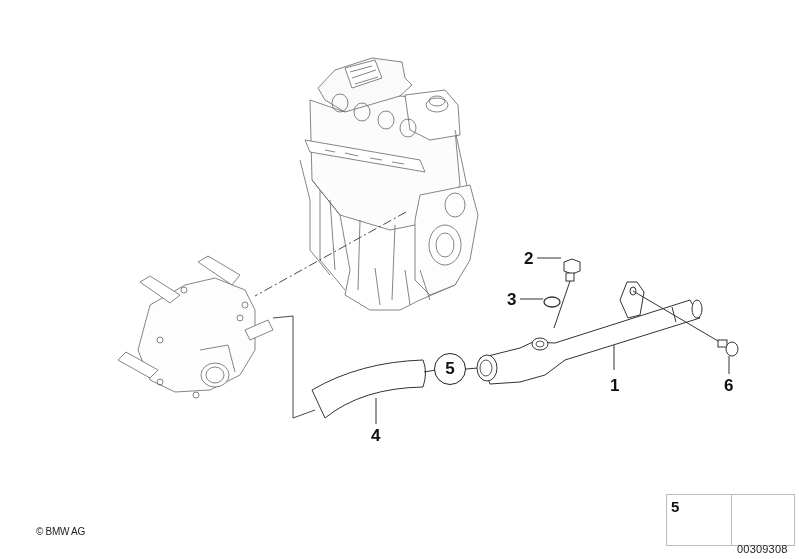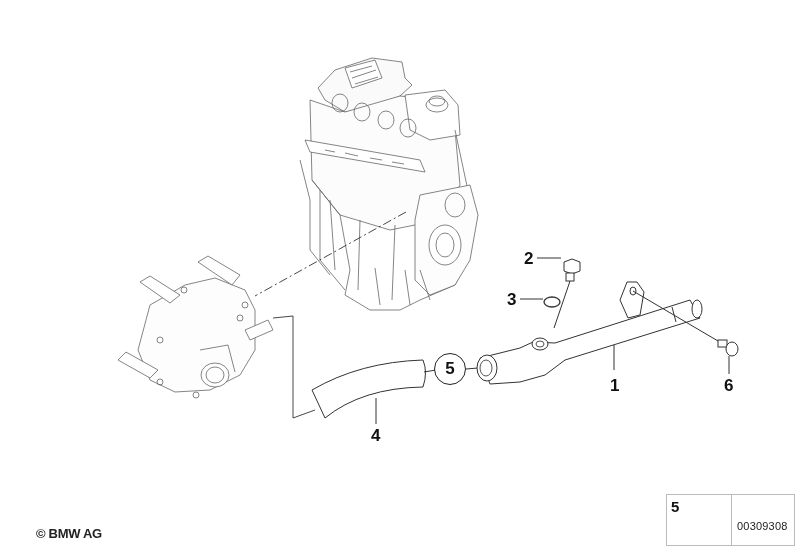--- a/index.html
+++ b/index.html
@@ -4,27 +4,27 @@
 <style>
   html, body { margin:0; padding:0; background:#ffffff; }
   body { width:799px; height:559px; position:relative; overflow:hidden;
          font-family:"Liberation Sans", sans-serif; }
   .canvas { position:absolute; left:0; top:0; width:799px; height:559px; }
   .label { position:absolute; font-weight:bold; font-size:17px; color:#111;
            font-family:"Liberation Sans", sans-serif; line-height:1; }
   .circled { position:absolute; width:30px; height:30px; border:1.5px solid #222;
              border-radius:50%; display:flex; align-items:center; justify-content:center;
              font-weight:bold; font-size:17px; color:#111; background:#fff; }
-  .copyright { position:absolute; left:36px; top:526px; font-size:13px; font-weight:bold;
+  .copyright { position:absolute; left:36px; top:526px; font-size:10px; font-weight:normal;
                color:#222; letter-spacing:-0.3px; }
   .legend-box { position:absolute; left:666px; top:494px; width:127px; height:50px;
                 border:1px solid #bbb; background:#fff; }
   .legend-divider { position:absolute; left:64px; top:0; width:1px; height:50px; background:#bbb; }
   .legend-num { position:absolute; left:4px; top:3px; font-weight:bold; font-size:15px; color:#111; }
-  .diagram-id { position:absolute; left:737px; top:520px; font-size:11px; color:#222;
+  .diagram-id { position:absolute; left:737px; top:543px; font-size:11px; color:#222;
                 letter-spacing:0.2px; }
 </style>
 </head>
 <body>
 
 <div class="canvas">
   <svg width="799" height="559" viewBox="0 0 799 559" xmlns="http://www.w3.org/2000/svg" stroke="#333" fill="none" stroke-width="1">
 
     <g stroke="#666" stroke-width="0.8">
 

